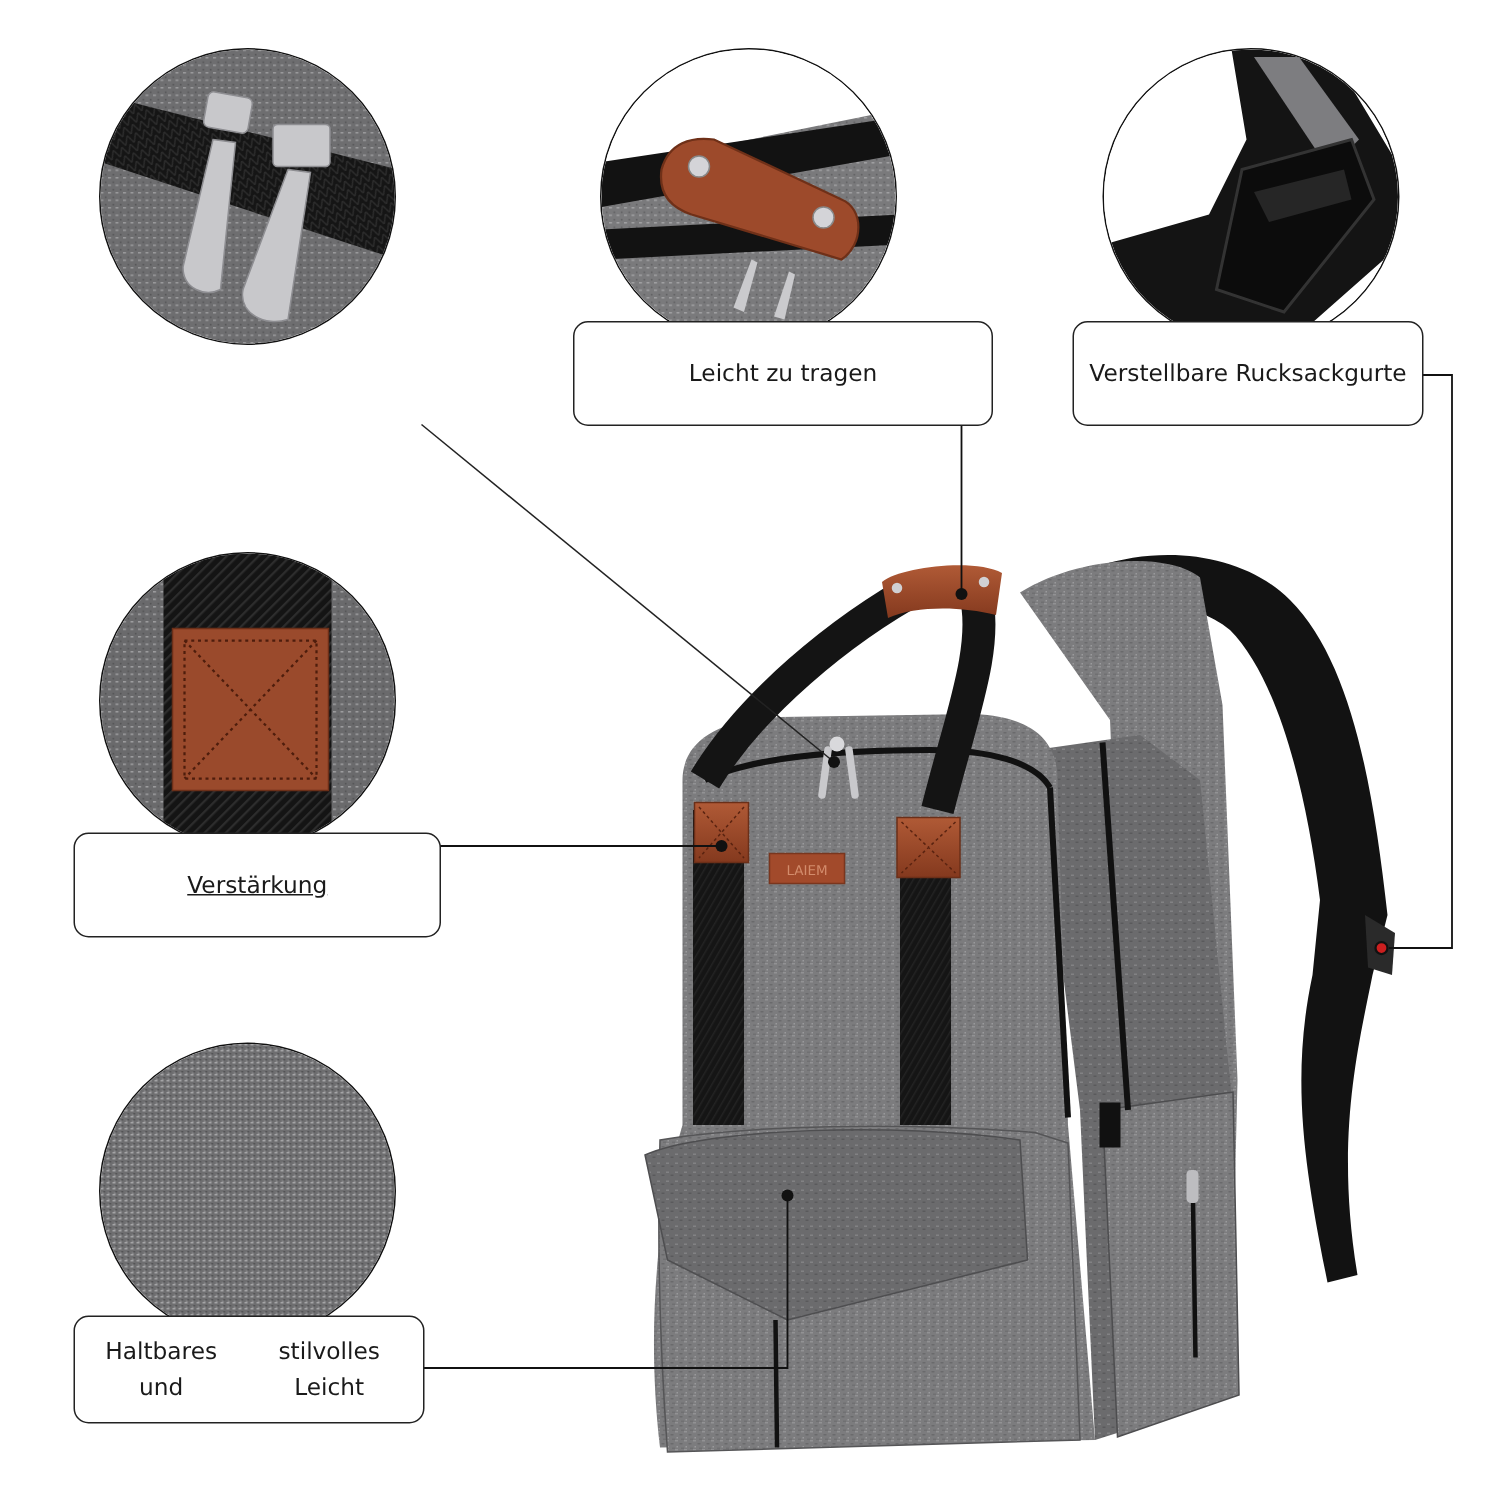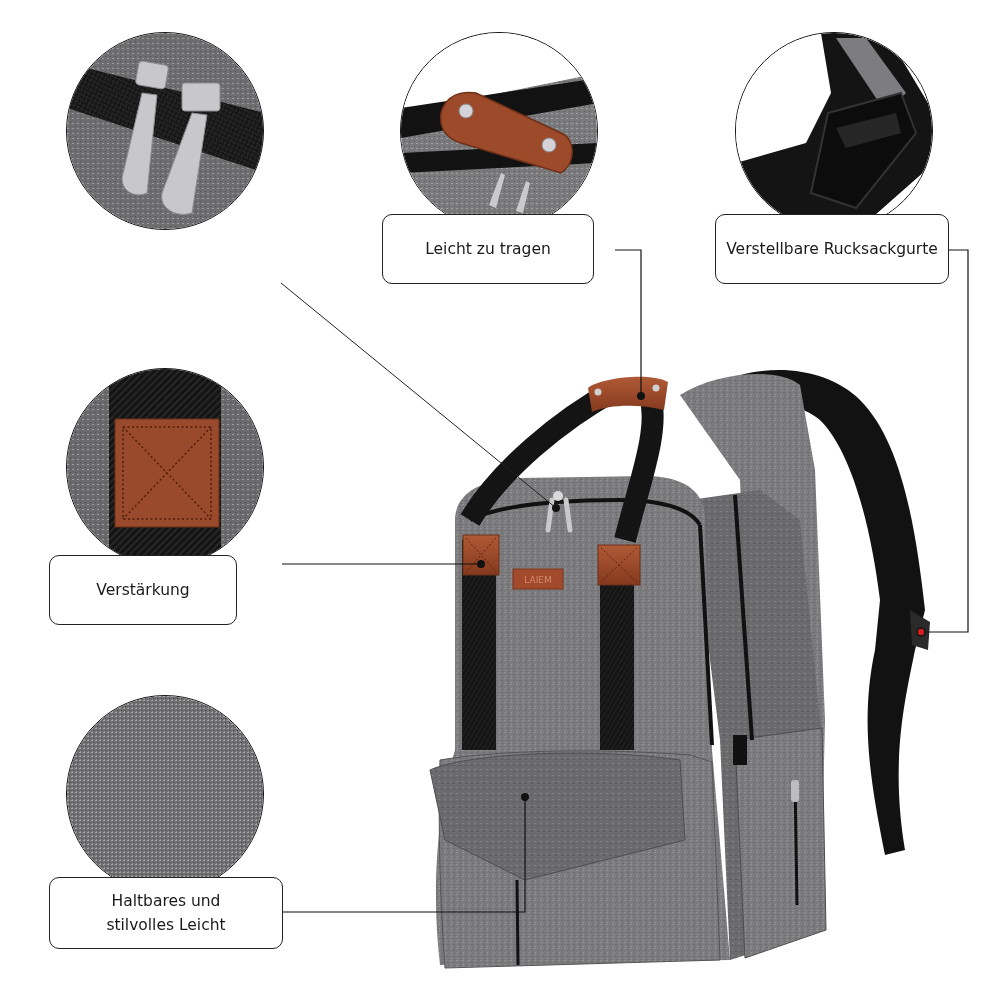--- a/index.html
+++ b/index.html
@@ -194,30 +194,30 @@
     <path d="M948 250 L 968 250 L 968 632 L 926 632" stroke="#111" stroke-width="1.2" fill="none"></path>
 
     <path d="M282 564 L 481 564" stroke="#111" stroke-width="1.2" fill="none"></path>
     <circle cx="481" cy="564" r="4" fill="#111"></circle>
 
     <path d="M282 912 L 525 912 L 525 797" stroke="#111" stroke-width="1.2" fill="none"></path>
     <circle cx="525" cy="797" r="4" fill="#111"></circle>
   </svg>
 
 
-  <div class="label-box" style="left:382px; top:214px; width:212px; height:70px;justify-content:center;">
+  <div class="label-box" style="left:382px; top:214px; width:280px; height:70px;justify-content:center;">
     <span>Leicht zu tragen</span>
   </div>
 
   <div class="label-box" style="left:715px; top:214px; width:234px; height:70px;">
     <span>Verstellbare Rucksackgurte</span>
   </div>
 
-  <div class="label-box" style="left:49px; top:555px; width:188px; height:70px;">
+  <div class="label-box" style="left:49px; top:555px; width:245px; height:70px;text-decoration:underline;">
     <span>Verstärkung</span>
   </div>
 
-  <div class="label-box" style="left:49px; top:877px; width:234px; height:72px; flex-direction:column;">
+  <div class="label-box" style="left:49px; top:877px; width:234px; height:72px; ">
     <span>Haltbares und</span>
     <span>stilvolles Leicht</span>
   </div>
 
 </div>
 
 </body></html>

